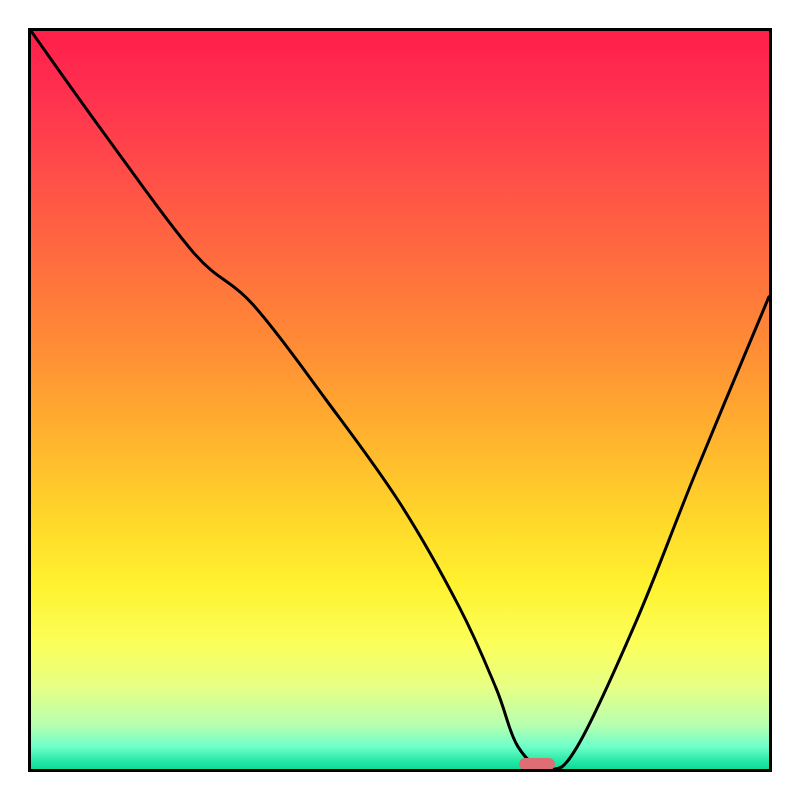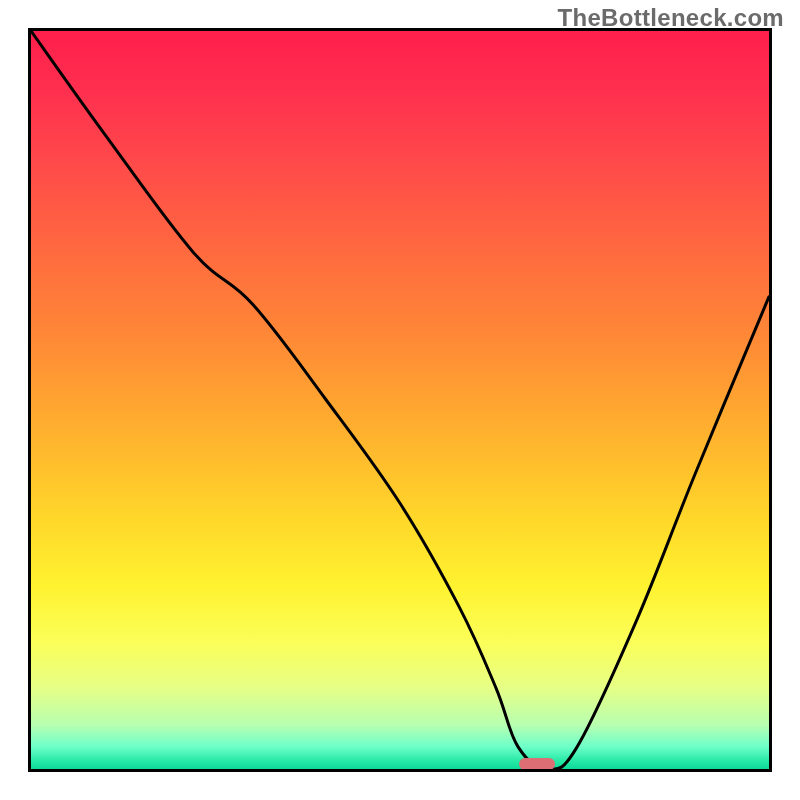--- a/index.html
+++ b/index.html
@@ -70,21 +70,20 @@
     height: 12px;
     border-radius: 6px;
     background: #dd6f74;
     z-index: 3;
   }
 </style>
 </head>
 <body>
 
 <div class="chart-container">
-  <div class="watermark">TheBottleneck.com</div>
 
   <div class="plot-area">
     <div class="gradient-fill"></div>
 
     <svg class="curve" viewBox="0 0 744 744" preserveAspectRatio="none">
       <path d="M 0.00 0.00 C 13.39 18.75, 44.94 63.98, 74.40 104.16 C 103.86 144.34, 136.90 192.40, 163.68 223.20 C 190.46 254.00, 199.09 248.50, 223.20 275.28 C 247.31 302.06, 270.82 335.84, 297.60 372.00 C 324.38 408.16, 347.89 438.66, 372.00 476.16 C 396.11 513.66, 414.11 546.84, 431.52 580.32 C 448.93 613.80, 458.01 636.72, 468.72 662.16 C 479.43 687.60, 481.67 706.95, 491.04 721.68 C 500.41 736.41, 510.09 744.00, 520.80 744.00 C 531.51 744.00, 534.49 748.46, 550.56 721.68 C 566.63 694.90, 588.65 644.75, 610.08 595.20 C 631.51 545.65, 645.49 505.32, 669.60 446.40 C 693.71 387.48, 730.61 299.98, 744.00 267.84" fill="none" stroke="#000000" stroke-width="3" stroke-linecap="round" stroke-linejoin="round"></path>
     </svg>
 
     <div class="marker" style="left: 487.92px; top: 726.56px; background: rgb(221, 111, 116);"></div>
   </div>

